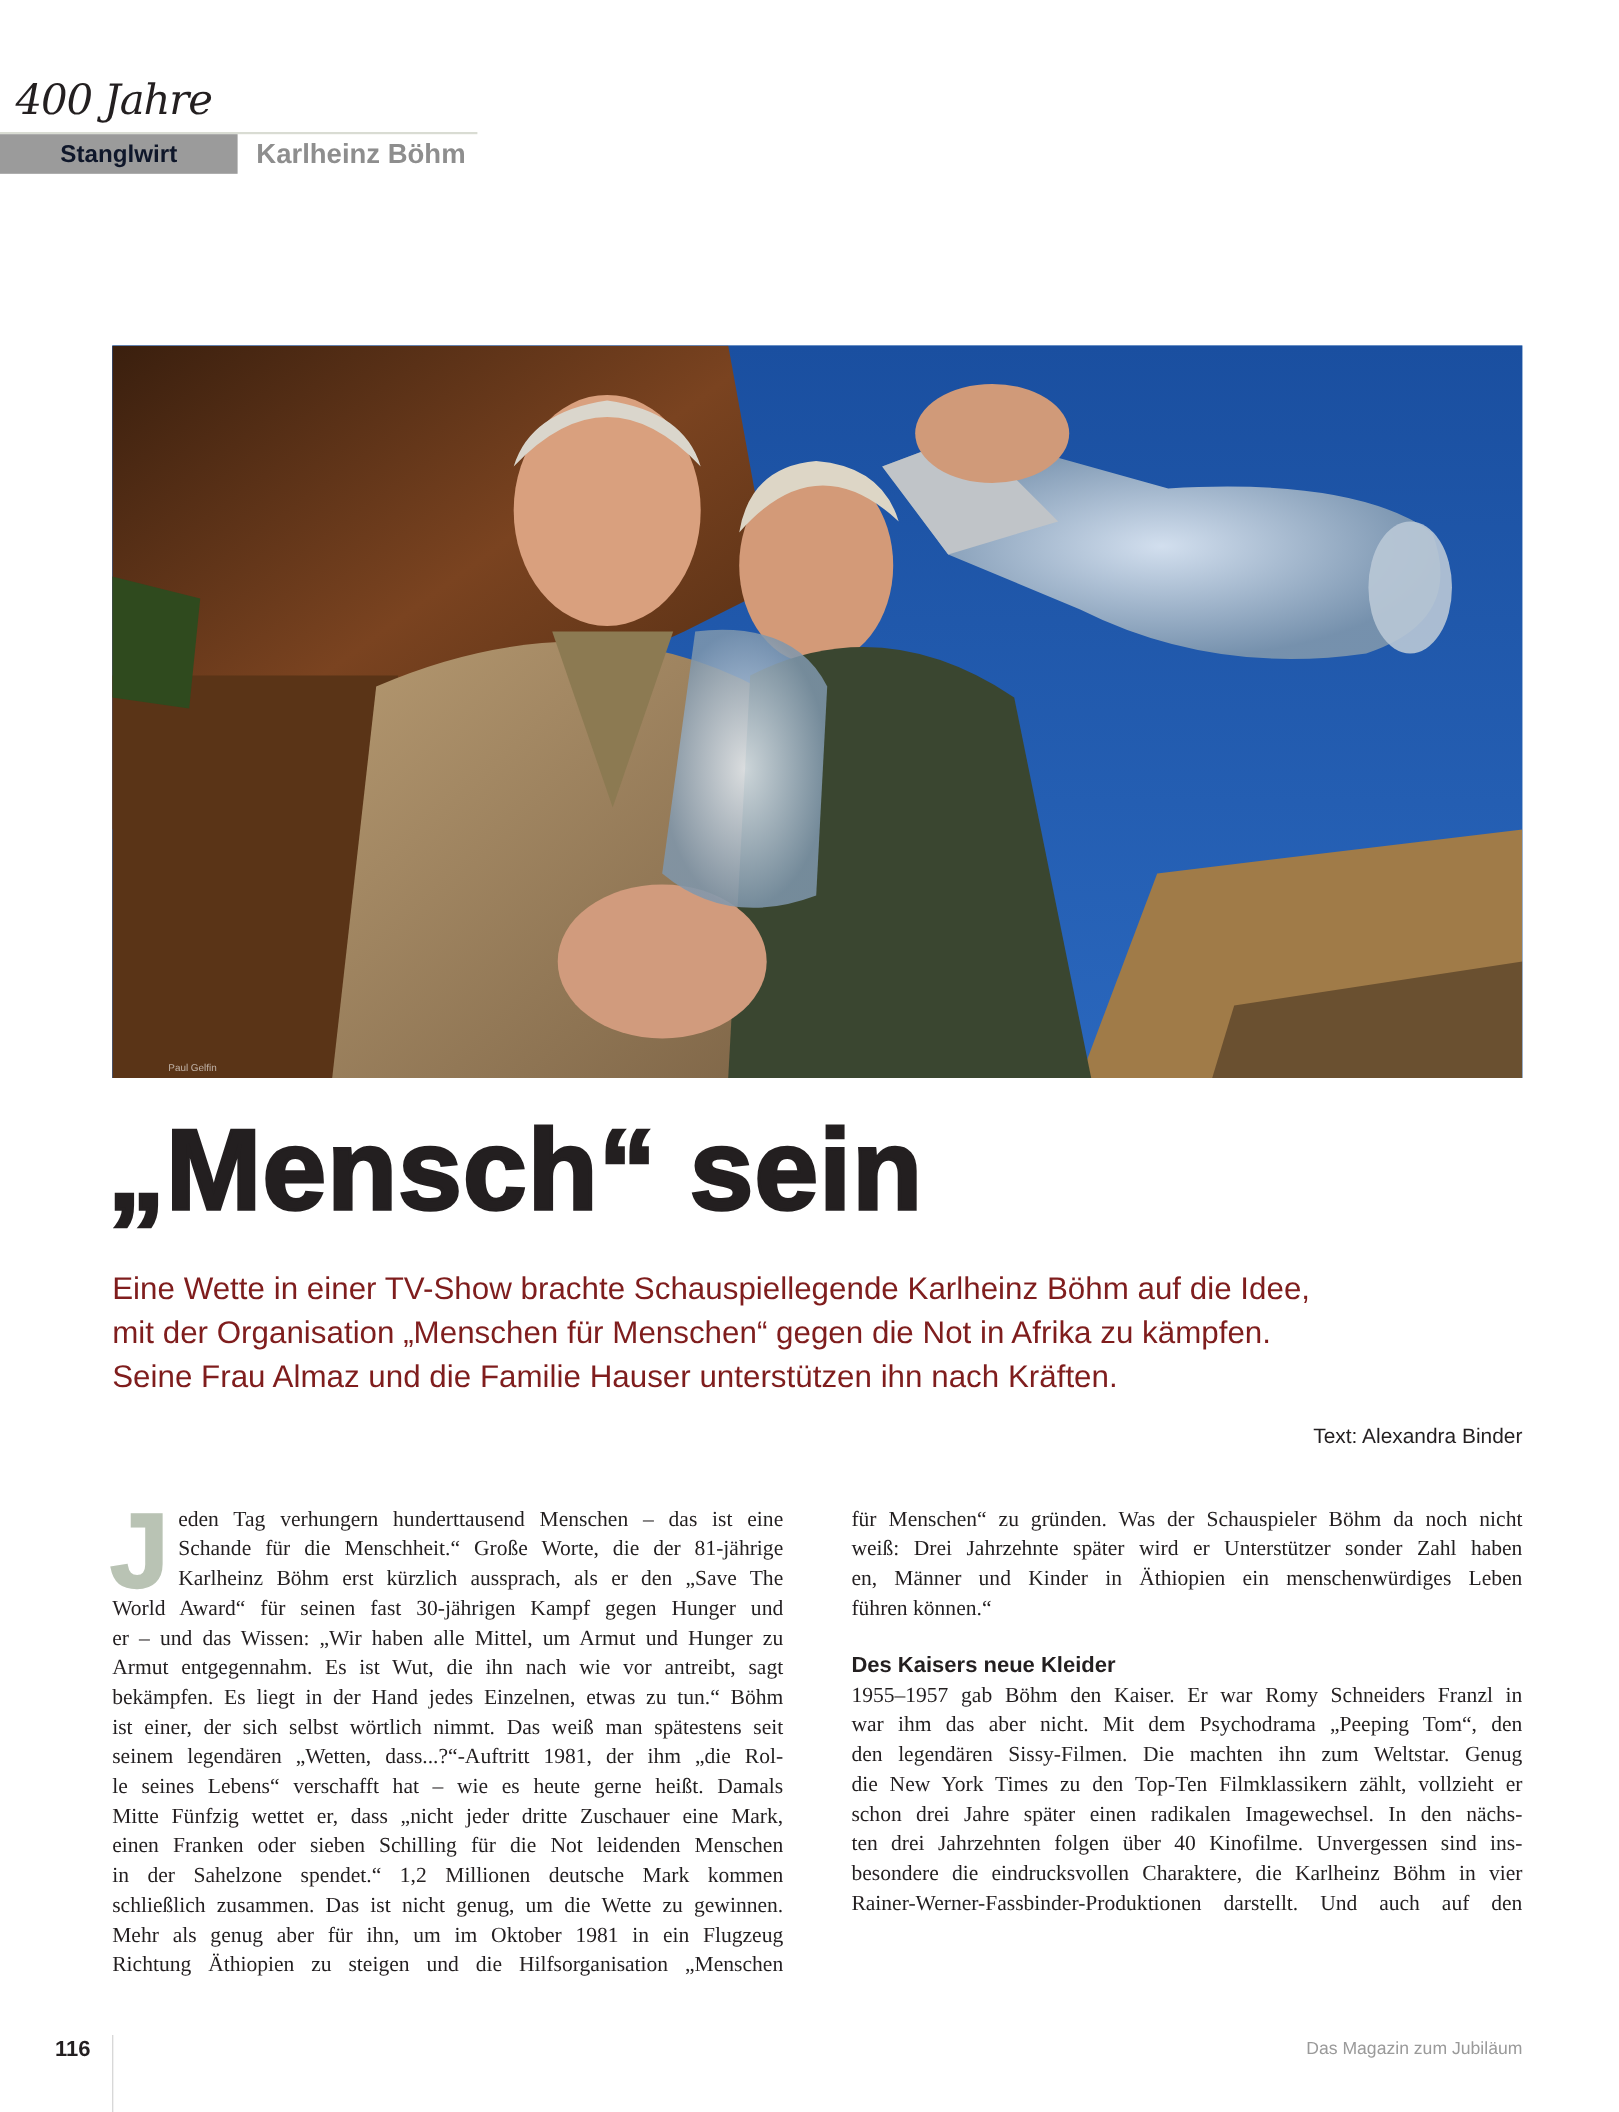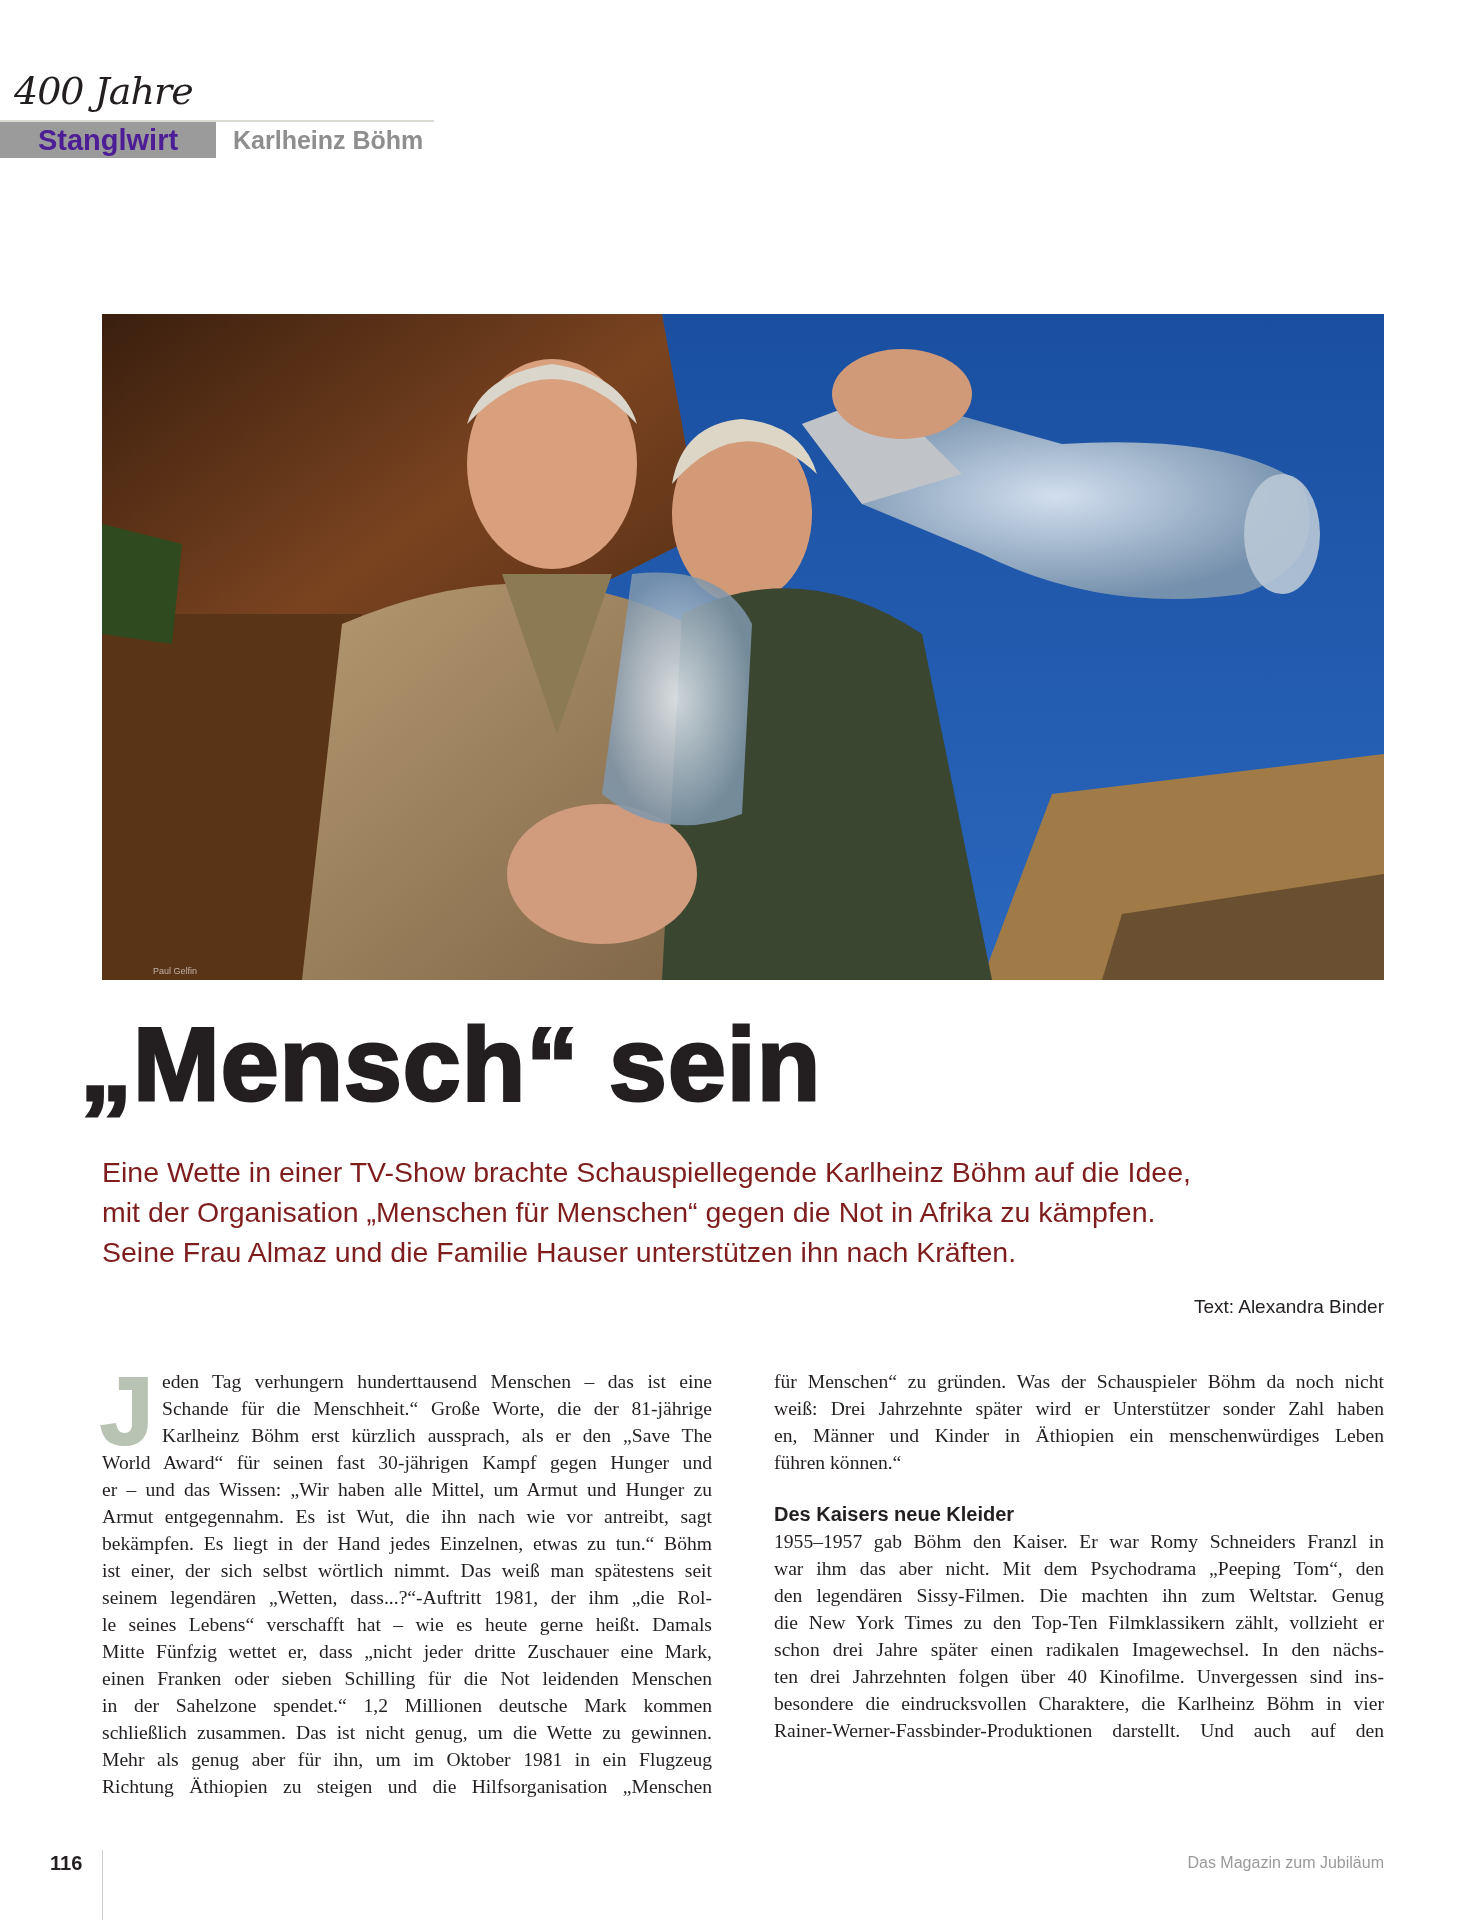--- a/index.html
+++ b/index.html
@@ -14,43 +14,43 @@
       font-weight: normal;
     }
     .hdr-rule {
       position: absolute; left: 0; top: 120px; width: 434px; height: 2px; background: #d9dcd3;
     }
     .hdr-box {
       position: absolute; left: 0; top: 122px; width: 216px; height: 36px; background: #9b9b9b;
       display: flex; align-items: center; justify-content: center;
     }
     .hdr-box span {
-      font-family: "Liberation Sans", sans-serif; font-weight: 900; font-size: 29px;
-      color: #4c1d95; letter-spacing: 0px;
+      font-family: "Liberation Sans", sans-serif; font-weight: 900; font-size: 22px;
+      color: #0f172a; letter-spacing: 0px;
     }
     .hdr-sub {
       position: absolute; left: 233px; top: 126px;
       font-family: "Liberation Sans", sans-serif; font-weight: bold; font-size: 25px; color: #8e8e8e;
     }
 
     
     .photo {
       position: absolute; left: 102px; top: 314px; width: 1282px; height: 666px; overflow: hidden;
       background: #1d5aa8;
     }
     .photo svg { display: block; }
     .photo-credit {
       position: absolute; left: 6px; bottom: 4px; font-size: 9px; color: rgba(255,255,255,0.6);
       font-family: "Liberation Sans", sans-serif;
       padding-left: 45px;
     }
 
     
     .title {
-      position: absolute; left: 80px; top: 1012px;
+      position: absolute; left: 98px; top: 1012px;
       font-family: "Liberation Sans", sans-serif; font-weight: 900; font-size: 104px;
       line-height: 1; color: #231f20; letter-spacing: 1px;
       -webkit-text-stroke: 3px #231f20;
     }
 
     
     .lead {
       position: absolute; left: 102px; top: 1152px; width: 1290px;
       font-family: "Liberation Sans", sans-serif; font-size: 28.5px; line-height: 40px; color: #7f1d1d;
     }

